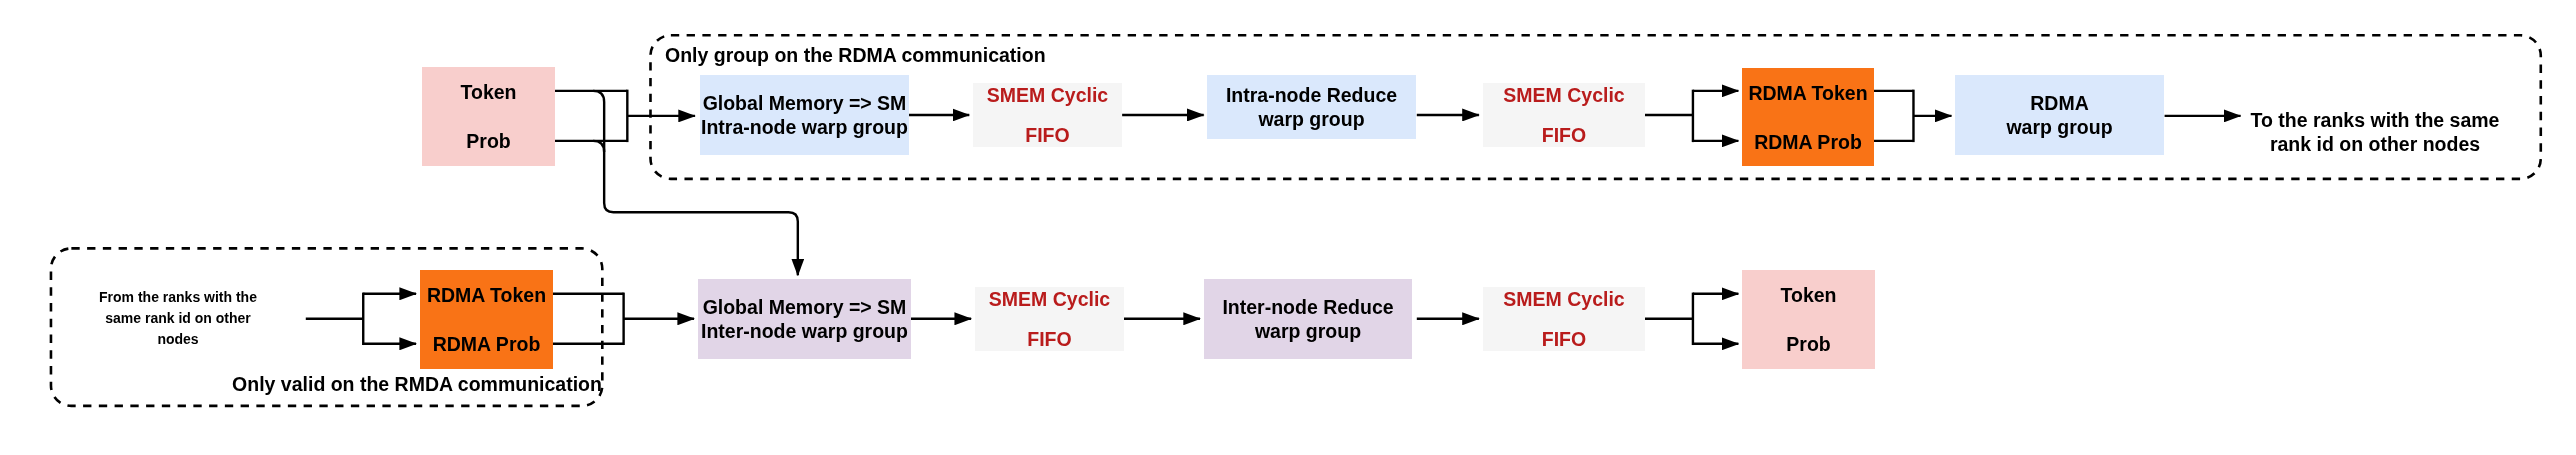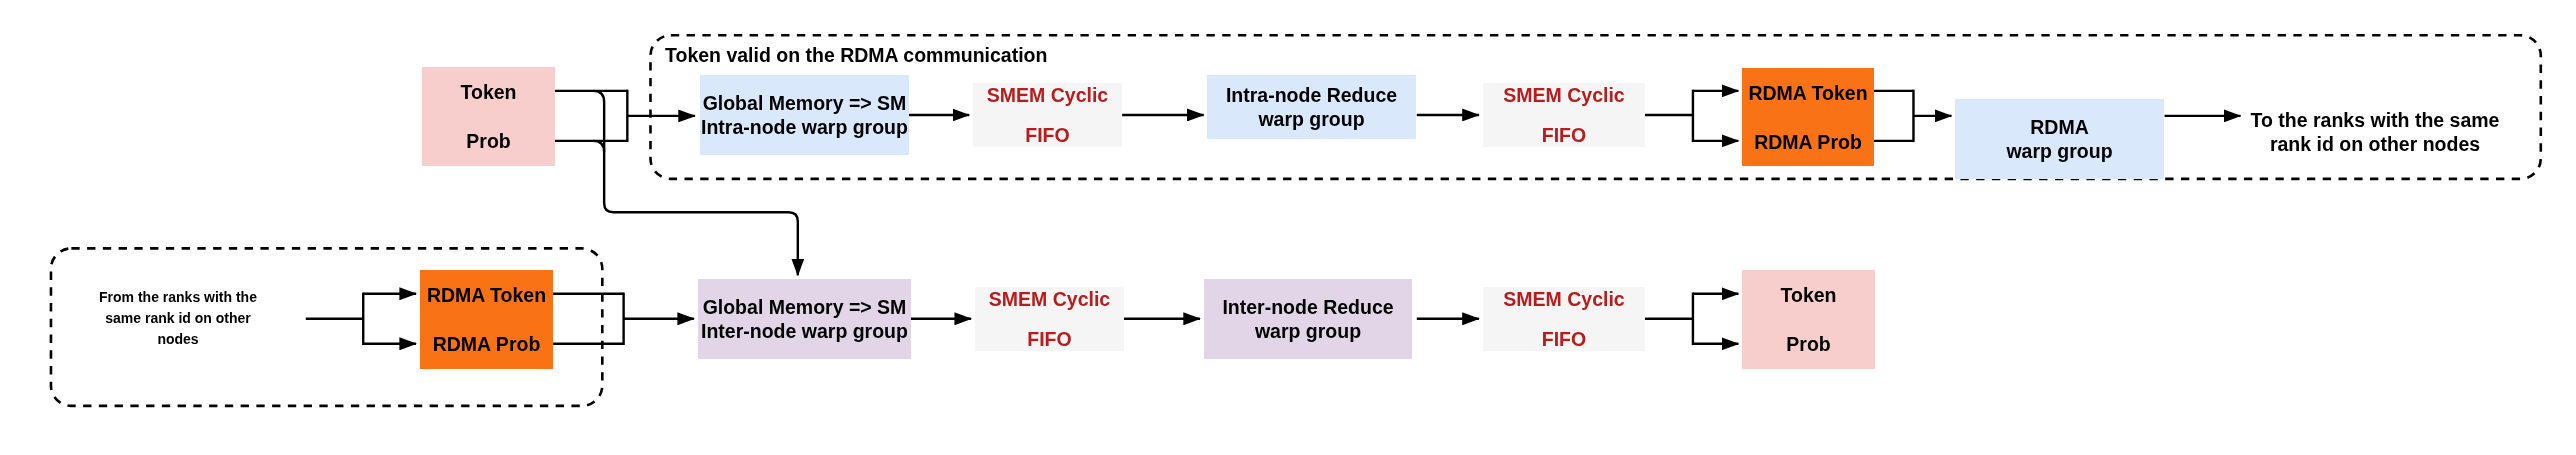--- a/index.html
+++ b/index.html
@@ -85,21 +85,22 @@
       <path class="arrow" d="M983,344 H1048"></path>
       <path class="arrow" d="M1213,344 H1295"></path>
       <path class="arrow" d="M1529,344 H1596"></path>
       <path d="M1775,344 H1827"></path>
       <path d="M1827,315.7 V372.3"></path>
       <path class="arrow" d="M1827,317 H1876"></path>
       <path class="arrow" d="M1827,371 H1876"></path>
     </g>
   </svg>
 
-  <div class="region-label" style="left:665px;top:44px;">Token valid on the RDMA communication</div>
+  <div class="region-label" style="left:665px;top:44px;">Only group on the RDMA communication</div>
+  <div class="region-label" style="left:227px;top:373px;width:380px;text-align:center;">Only valid on the RMDA communication</div>
 
   <div class="box duo pink" style="left:422px;top:67px;width:133px;height:99px;">
     <span>Token</span>
     <span>Prob</span>
   </div>
 
   <div class="box blue" style="left:700px;top:75px;width:209px;height:80px;">
     <span>Global Memory =&gt; SM</span>
     <span>Intra-node warp group</span>
   </div>
@@ -117,21 +118,21 @@
   <div class="box gray" style="left:1483px;top:83px;width:162px;height:64px;">
     <span>SMEM Cyclic</span>
     <span>FIFO</span>
   </div>
 
   <div class="box duo green" style="left:1742px;top:68px;width:132px;height:98px;">
     <span>RDMA Token</span>
     <span>RDMA Prob</span>
   </div>
 
-  <div class="box blue" style="left:1955px;top:75px;width:209px;height:80px;margin-top:24px;">
+  <div class="box blue" style="left:1955px;top:75px;width:209px;height:80px;">
     <span>RDMA</span>
     <span>warp group</span>
   </div>
 
   <div class="freetext" style="left:2236px;top:108px;width:278px;font-size:19.5px;line-height:24px;">
     <div>To the ranks with the same</div>
     <div>rank id on other nodes</div>
   </div>
 
   <div class="freetext" style="left:39px;top:287px;width:278px;font-size:14px;line-height:21px;">

